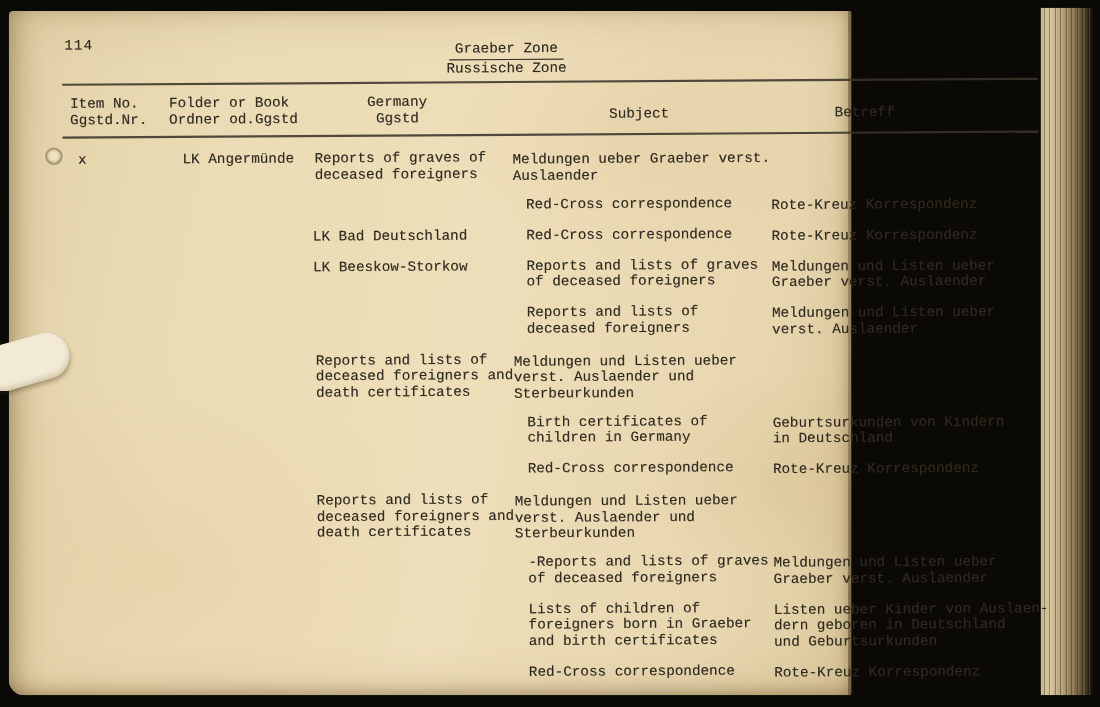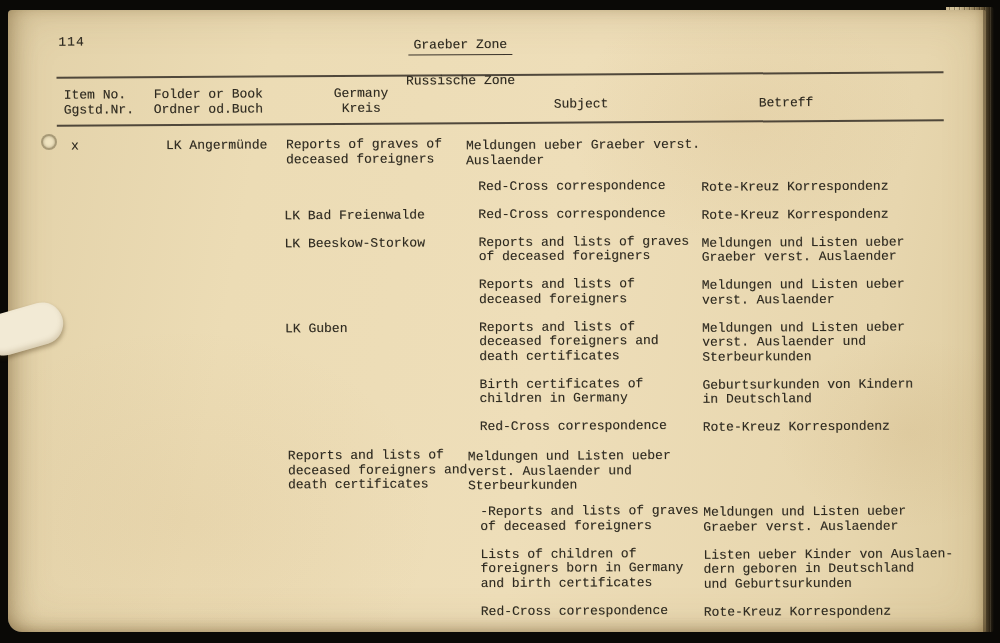--- a/index.html
+++ b/index.html
@@ -28,21 +28,21 @@
         rgba(40,28,12,0) 0 3px,
         rgba(40,28,12,0.38) 3px 4px,
         rgba(255,245,220,0.10) 4px 5px),
       linear-gradient(90deg, #c8b68d 0%, #d6c59c 18%, #a5926a 48%, #6d5c3c 74%, #2c2415 92%, #0a0906 100%);
     border-radius: 0 3px 3px 0;
   }
   .paper {
     position: absolute;
     left: 8px;
     top: 10px;
-    width: 978px;
+    width: 766px;
     height: 622px;
     border-radius: 4px 2px 2px 14px;
     background-image:
       radial-gradient(ellipse 300px 200px at 75% 18%, rgba(190,150,90,0.10), transparent 60%),
       radial-gradient(ellipse 420px 320px at 18% 82%, rgba(180,140,80,0.09), transparent 60%),
       radial-gradient(ellipse 220px 160px at 92% 68%, rgba(170,130,70,0.10), transparent 60%),
       linear-gradient(100deg, #e2d1a8 0%, #ecdcb5 25%, #eedeb9 55%, #e7d6ae 85%, #ddcb9f 100%);
     box-shadow:
       inset 0 0 46px rgba(120,90,40,0.20),
       inset 16px 0 26px -14px rgba(100,75,35,0.45),
@@ -70,21 +70,21 @@
     left: 354px;
     top: 28px;
     width: 200px;
     text-align: center;
   }
   .title-en {
     display: inline-block;
     border-bottom: 1.6px solid #3a332a;
     padding: 0 5px 1px 5px;
   }
-  .title-de { display: block; margin-top: 19px; }
+  .title-de { display: block; margin-top: 1px; }
   .rule {
     position: absolute;
     left: 50px;
     width: 887px;
     height: 2px;
     background: #3a332a;
     opacity: 0.88;
   }
   .rule-top { top: 64px; }
   .rule-bottom { top: 112px; }
@@ -176,25 +176,25 @@
 
       <div class="rule rule-top"></div>
 
       <div class="header-block grid-row">
         <div class="hcell h-item">
           <div>Item No.</div>
           <div>Ggstd.Nr.</div>
         </div>
         <div class="hcell h-folder">
           <div>Folder or Book</div>
-          <div>Ordner od.Buch</div>
+          <div>Ordner od.Ggstd</div>
         </div>
         <div class="hcell h-district">
           <div>Germany</div>
-          <div>Kreis</div>
+          <div>Ggstd</div>
         </div>
         <div class="h-single h-subject">Subject</div>
         <div class="h-single h-betreff">Betreff</div>
       </div>
 
       <div class="rule rule-bottom"></div>
 
       <div class="rows-block">
 
         <div class="row grid-row">
@@ -210,21 +210,21 @@
           <div class="cell c-item"></div>
           <div class="cell c-folder"></div>
           <div class="cell c-district"></div>
           <div class="cell c-subject">Red-Cross correspondence</div>
           <div class="cell c-betreff">Rote-Kreuz Korrespondenz</div>
         </div>
 
         <div class="row grid-row">
           <div class="cell c-item"></div>
           <div class="cell c-folder"></div>
-          <div class="cell c-district">LK Bad Freienwalde</div>
+          <div class="cell c-district">LK Bad Deutschland</div>
           <div class="cell c-subject">Red-Cross correspondence</div>
           <div class="cell c-betreff">Rote-Kreuz Korrespondenz</div>
         </div>
 
         <div class="row grid-row">
           <div class="cell c-item"></div>
           <div class="cell c-folder"></div>
           <div class="cell c-district">LK Beeskow-Storkow</div>
           <div class="cell c-subject">Reports and lists of graves
 of deceased foreigners</div>
@@ -238,21 +238,20 @@
           <div class="cell c-district"></div>
           <div class="cell c-subject">Reports and lists of
 deceased foreigners</div>
           <div class="cell c-betreff">Meldungen und Listen ueber
 verst. Auslaender</div>
         </div>
 
         <div class="row grid-row">
           <div class="cell c-item"></div>
           <div class="cell c-folder"></div>
-          <div class="cell c-district">LK Guben</div>
           <div class="cell c-subject">Reports and lists of
 deceased foreigners and
 death certificates</div>
           <div class="cell c-betreff">Meldungen und Listen ueber
 verst. Auslaender und
 Sterbeurkunden</div>
         </div>
 
         <div class="row grid-row">
           <div class="cell c-item"></div>
@@ -291,21 +290,21 @@
 of deceased foreigners</div>
           <div class="cell c-betreff">Meldungen und Listen ueber
 Graeber verst. Auslaender</div>
         </div>
 
         <div class="row grid-row">
           <div class="cell c-item"></div>
           <div class="cell c-folder"></div>
           <div class="cell c-district"></div>
           <div class="cell c-subject">Lists of children of
-foreigners born in Germany
+foreigners born in Graeber
 and birth certificates</div>
           <div class="cell c-betreff">Listen ueber Kinder von Auslaen-
 dern geboren in Deutschland
 und Geburtsurkunden</div>
         </div>
 
         <div class="row grid-row">
           <div class="cell c-item"></div>
           <div class="cell c-folder"></div>
           <div class="cell c-district"></div>

